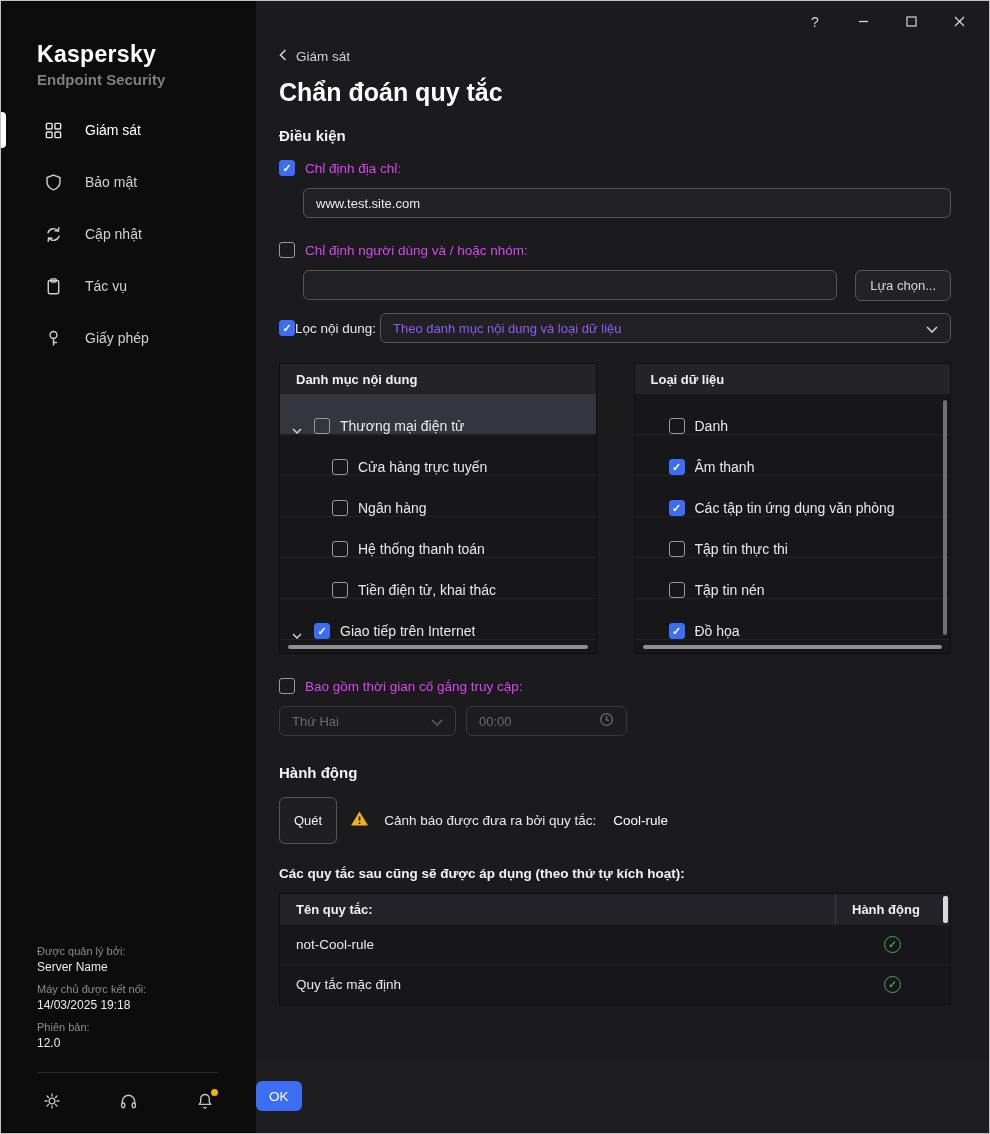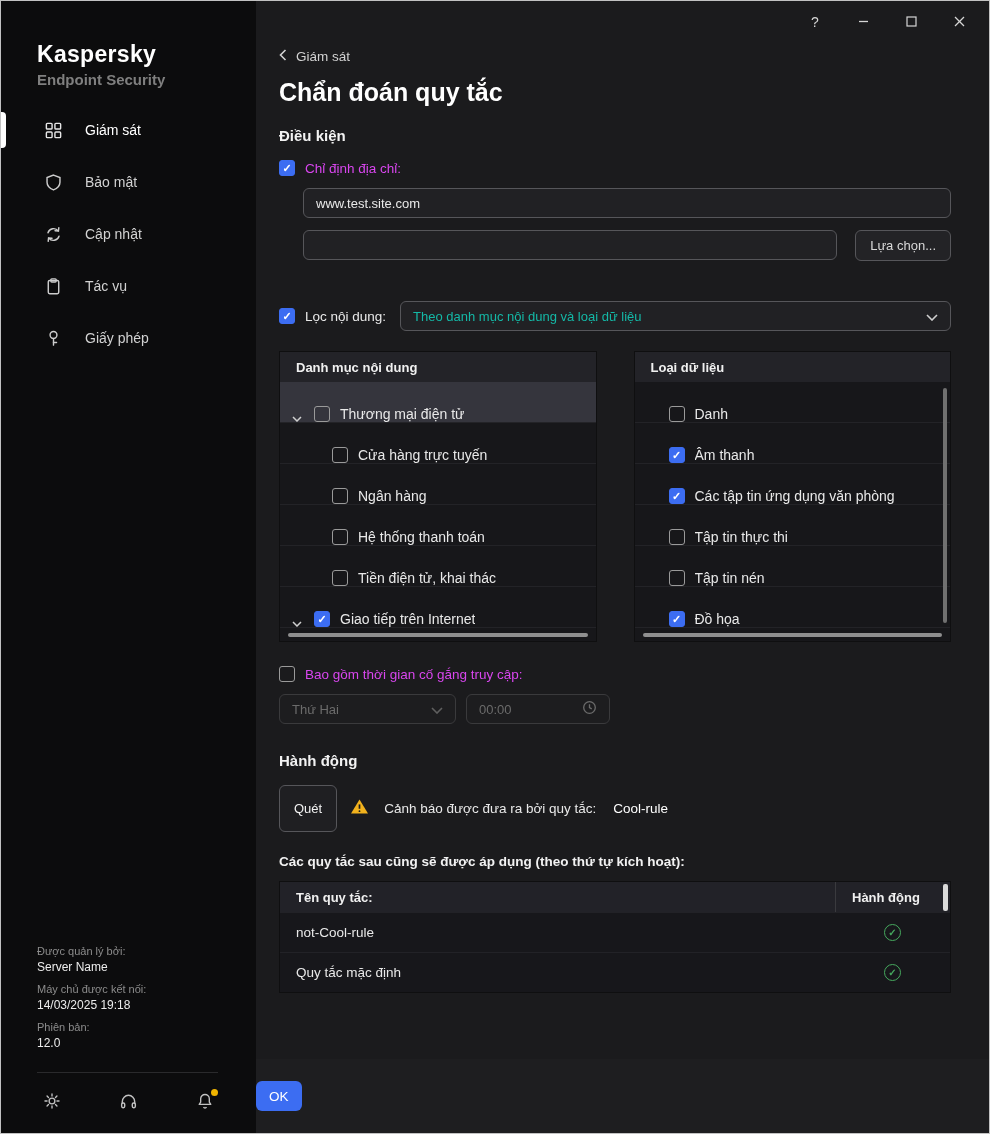--- a/index.html
+++ b/index.html
@@ -36,43 +36,43 @@
 .check-row{display:flex;align-items:center;gap:10px;margin-top:16px;font-size:13.5px;color:#d946ef}
 .check-row.mt-24{margin-top:24px}
 .checkbox{width:16px;height:16px;border-radius:3px;border:1.5px solid #9a9a9a;flex:none;display:inline-flex;align-items:center;justify-content:center;cursor:pointer;background:transparent}
 .checkbox[data-checked="true"]{background:#3c6df2;border-color:#3c6df2}
 .checkbox[data-checked="true"]::after{content:"✓";color:#fff;font-size:11px;font-weight:700;line-height:1}
 .text-input{height:30px;background:#212124;border:1px solid #56565a;border-radius:6px;color:#e9e9e9;font-size:13px;padding:0 12px;font-family:inherit;outline:none;width:100%}
 .address-input-wrap{margin:12px 0 0 24px}
 .input-row{margin:12px 0 0 24px;display:flex;gap:18px}
 .input-row .text-input{flex:1}
 .btn{height:31px;background:#232326;border:1px solid #56565a;border-radius:6px;color:#d9d9d9;font-size:13px;padding:0 14px;font-family:inherit;cursor:pointer;white-space:nowrap}
-.filter-row{display:flex;align-items:center;margin-top:40px;font-size:13.5px;color:#e9e9e9;gap:10px}
+.filter-row{display:flex;align-items:center;margin-top:12px;font-size:13.5px;color:#e9e9e9;}
 .filter-row > span{white-space:nowrap}
-.select{height:30px;border:1px solid #56565a;border-radius:6px;background:#212124;display:flex;align-items:center;justify-content:space-between;gap:8px;padding:0 12px;color:#14b8a6;font-size:13px;cursor:pointer}
+.select{height:30px;border:1px solid #56565a;border-radius:6px;background:#212124;display:flex;align-items:center;justify-content:space-between;gap:8px;padding:0 12px;color:#8b5cf6;font-size:13px;cursor:pointer}
 .filter-select{flex:1;margin-left:4px;min-width:0}
 
 .panels{display:flex;gap:37px;margin-top:20px}
 .panel{flex:1;background:#17171a;border:1px solid #0f0f10;position:relative;padding-bottom:13px;min-width:0}
 .panel-header{height:30px;background:#232328;display:flex;align-items:center;padding-left:16px;font-size:13px;font-weight:700;color:#f0f0f0}
 .list-row{height:41px;display:flex;align-items:flex-end;gap:10px;border-bottom:1px solid #232327;font-size:14px;color:#e9e9e9;cursor:pointer}
 .list-row.parent{padding-left:10px}
 .list-row.child{padding-left:52px}
 .list-row.flat{padding-left:34px}
 .list-row[data-selected="true"]{background:#35353d}
 .caret{width:14px;display:flex;justify-content:center;flex:none}
 .row-label{white-space:nowrap;overflow:hidden;text-overflow:ellipsis}
 .hscroll{position:absolute;left:8px;right:8px;bottom:4px;height:4px}
 .hscroll-thumb{height:4px;border-radius:2px;background:#8f8f8f;width:100%}
 .vscroll-thumb{position:absolute;top:36px;bottom:18px;right:3px;width:4px;border-radius:2px;background:#707070}
 
 .time-row{display:flex;gap:10px;margin-top:12px}
 .select.disabled{border-color:#3a3a3c;color:#6b6b6b;background:#1d1d1f;cursor:default}
 .day-select{width:177px}
-.time-field{width:144px}
+.time-field{width:161px}
 
 .action-row{display:flex;align-items:center;gap:13px;margin-top:16px}
 .scan-btn{color:#f2f2f2;background:#1f1f22;height:47px}
 .warn-text{font-size:13.5px;color:#e9e9e9;margin-left:2px;white-space:nowrap}
 .rule-name{font-size:13.5px;color:#fff;margin-left:4px}
 .rules-caption{font-size:13.5px;font-weight:700;color:#f2f2f2;margin-top:22px}
 
 .rules-table{margin-top:12px;background:#17171b;border:1px solid #0f0f10;position:relative}
 .thead{display:flex;height:30px;background:#222228;align-items:stretch;font-size:13px;font-weight:700;color:#f0f0f0}
 .th-name{flex:1;display:flex;align-items:center;padding-left:16px}
@@ -218,20 +218,24 @@
       <div class="section-heading">Điều kiện</div>
 
       <div class="check-row">
         <span class="checkbox" data-checked="true"></span>
         <span>Chỉ định địa chỉ:</span>
       </div>
       <div class="address-input-wrap">
         <input class="text-input" value="www.test.site.com" style="">
       </div>
 
+      <div class="check-row mt-24">
+        <span class="checkbox" data-checked="false"></span>
+        <span>Chỉ định người dùng và / hoặc nhóm:</span>
+      </div>
       <div class="input-row">
         <input class="text-input" value="" style="">
         <button class="btn">Lựa chọn...</button>
       </div>
 
       <div class="filter-row">
         <span class="checkbox" data-checked="true"></span>
         <span>Lọc nội dung:</span>
         <div class="select filter-select">
           <span class="row-label">Theo danh mục nội dung và loại dữ liệu</span>

